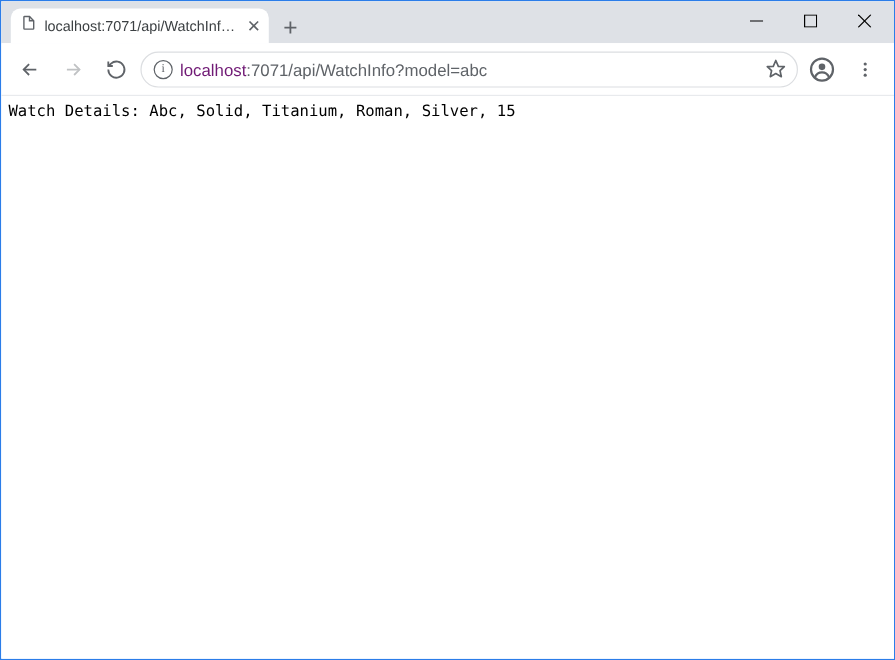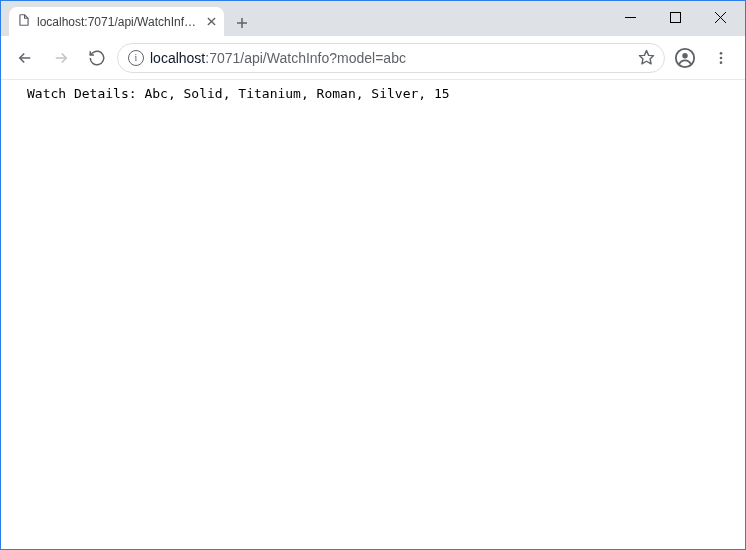--- a/index.html
+++ b/index.html
@@ -120,38 +120,38 @@
     }
     .addr .info::after { content: "i"; }
     .addr .url {
       flex: 1;
       font-size: 14px;
       white-space: nowrap;
       overflow: hidden;
       color: #5f6368;
       min-width: 0;
     }
-    .addr .url .host { color: #0f172a; }
+    .addr .url .host { color: #701a75; }
     .addr .star {
       width: 28px; height: 28px;
       display: flex; align-items: center; justify-content: center;
       color: #5f6368;
     }
     .profile, .menudots {
       width: 32px; height: 32px;
       display: flex; align-items: center; justify-content: center;
       color: #5f6368;
       border-radius: 50%;
     }
 
     
     .viewport {
       flex: 1;
       background: #fff;
-      padding: 6px 26px;
+      padding: 6px 6px;
       overflow: auto;
     }
     .page-text {
       font-family: Consolas, "Lucida Console", monospace;
       font-size: 13px;
       color: #000;
       white-space: pre-wrap;
     }
   </style>
 </head>

